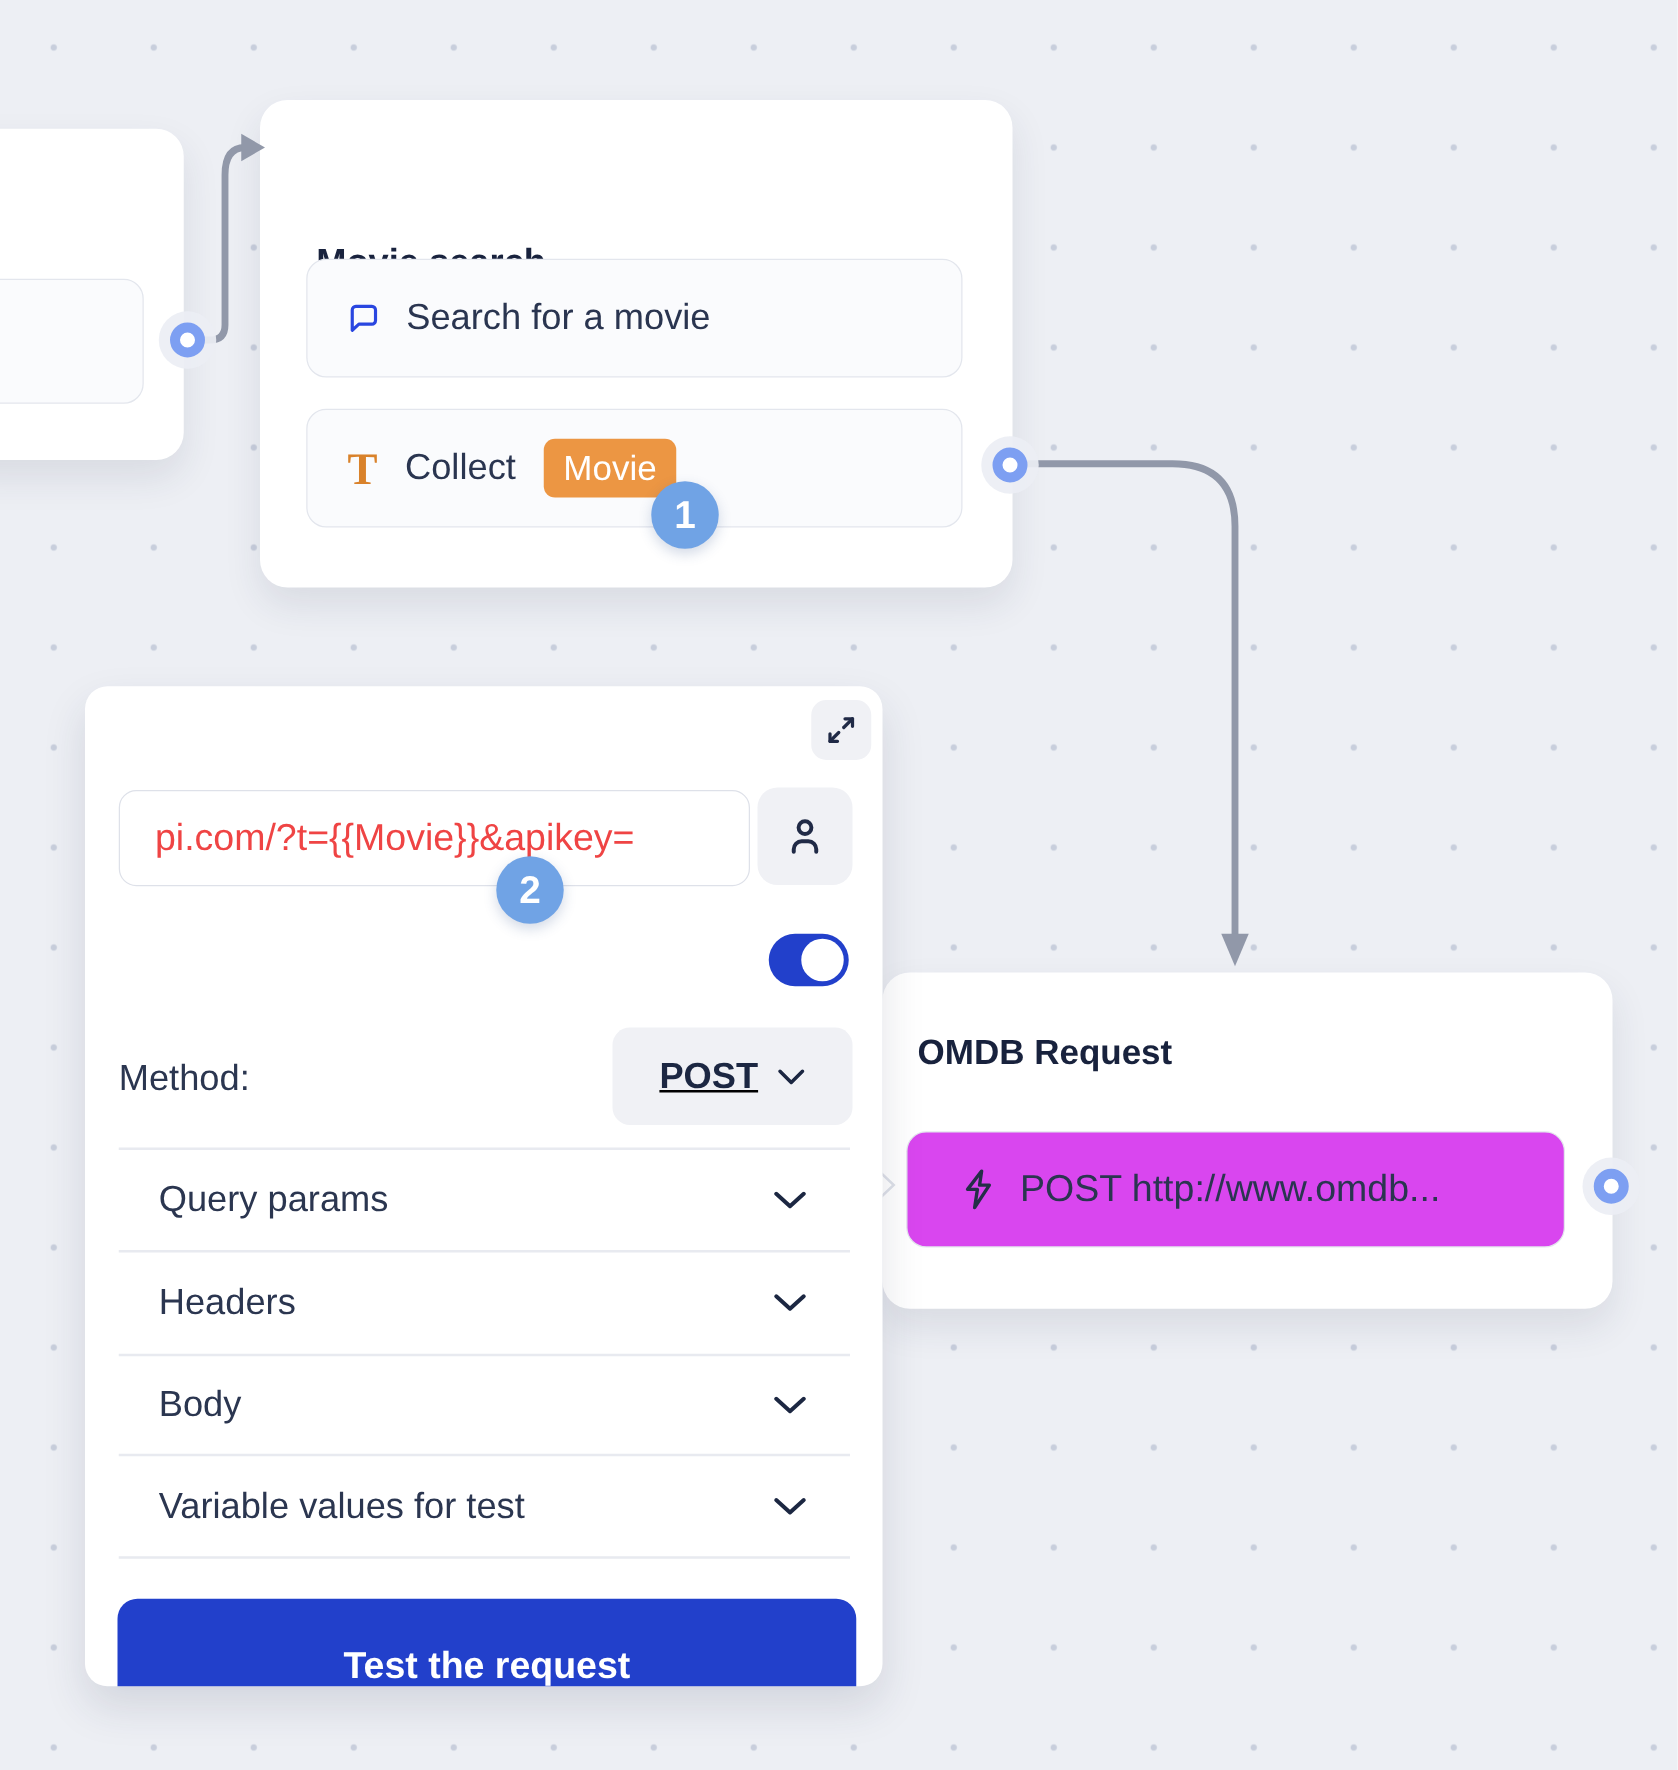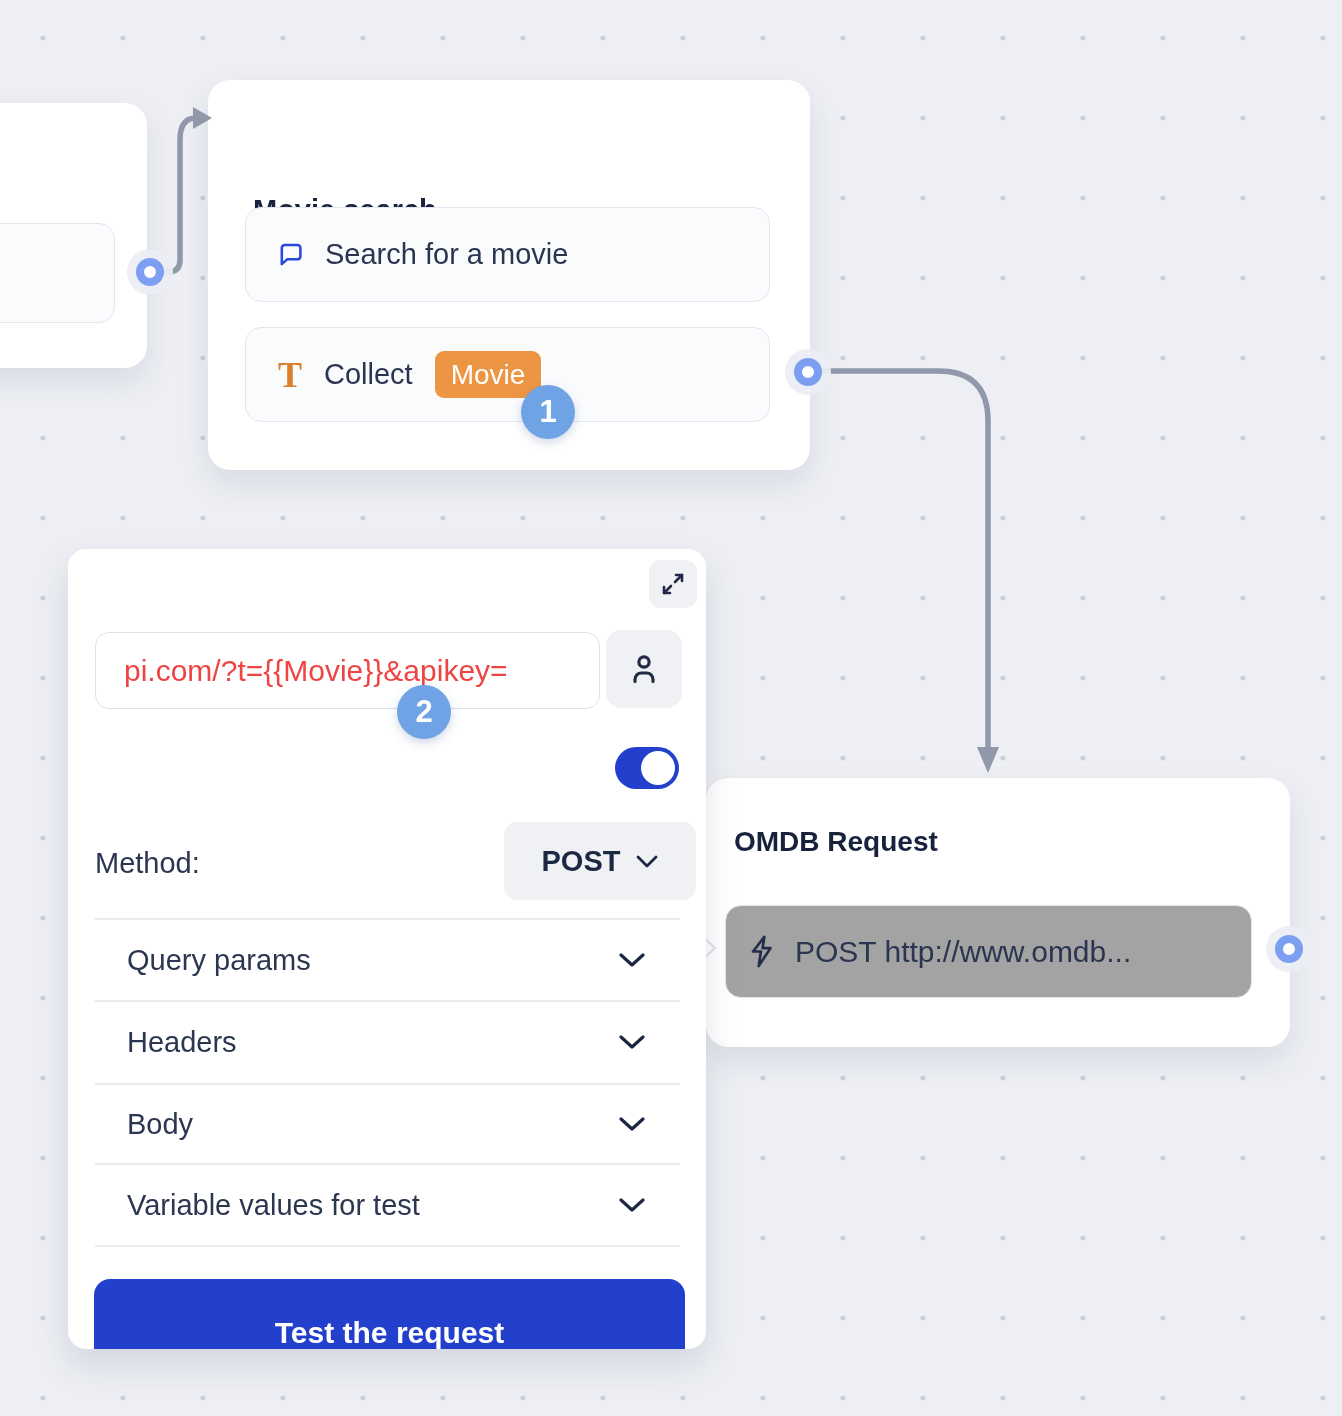--- a/index.html
+++ b/index.html
@@ -98,21 +98,21 @@
 
     <div class="node-item" style="left:37px;top:247px;width:525px;height:95px;padding-left:32px;gap:22px;">
       <span class="t-glyph">T</span>
       <span class="item-label">Collect</span>
       <span class="tag">Movie</span>
     </div>
   </div>
 
   <div class="card" style="left:706px;top:778px;width:584px;height:269px;z-index:2;">
     <div class="node-title" style="position:absolute;left:28px;top:48px;font-size:28px;">OMDB Request</div>
-    <div class="node-item" style="left:19px;top:127px;width:527px;height:93px;padding-left:22px;gap:20px;background:#a3a3a3;">
+    <div class="node-item" style="left:19px;top:127px;width:527px;height:93px;padding-left:43px;gap:20px;background:#d946ef;">
       <span style="display:flex;">
         <svg width="27" height="35" viewBox="0 0 24 31" fill="none" stroke="#242E48" stroke-width="2.4" stroke-linejoin="round">
           <path d="M14.5 2.5 L4.5 15.5 H11.5 L9.5 28.5 L20 12.5 H13 Z"></path>
         </svg>
       </span>
       <span class="item-label" style="font-size:30px;">POST http://www.omdb...</span>
     </div>
   </div>
 
   <svg class="conn" style="left:698px;top:928px;z-index:3;" width="26" height="40" viewBox="0 0 26 40">
@@ -141,21 +141,21 @@
           <path d="M5.5 22 V20.5 A4.6 4.6 0 0 1 10.1 15.9 H13.9 A4.6 4.6 0 0 1 18.5 20.5 V22"></path>
         </svg>
       </span>
     </div>
 
     <div class="toggle" style="cursor:pointer;">
       <div class="knob"></div>
     </div>
 
     <div class="panel-label" style="position:absolute;left:27px;top:298px;">Method:</div>
-    <div class="gray-btn" style="left:436px;top:273px;width:192px;height:78px;gap:16px;cursor:pointer;">
+    <div class="gray-btn" style="left:422px;top:273px;width:192px;height:78px;gap:16px;cursor:pointer;text-decoration:underline;">
       <span style="font-size:29px;font-weight:600;color:#1C2742;">POST</span>
       <span style="display:flex;">
         <svg width="22" height="13" viewBox="0 0 22 13" fill="none" stroke="#1C2742" stroke-width="2.8" stroke-linecap="round" stroke-linejoin="round">
           <polyline points="2,2 11,11 20,2"></polyline>
         </svg>
       </span>
     </div>
 
     <div class="divider" style="top:369px;"></div>
     <div class="section-row" style="top:371px;">

